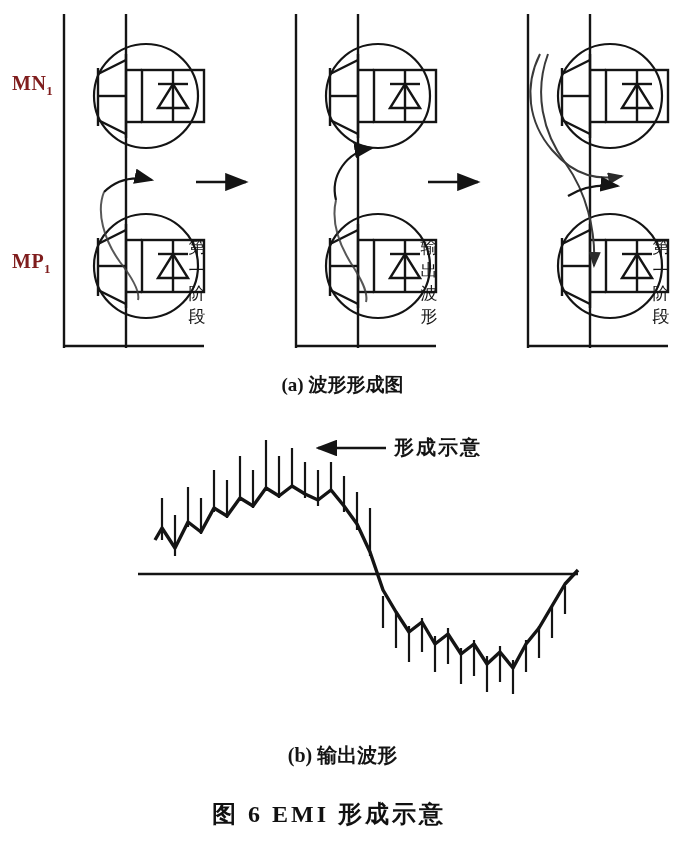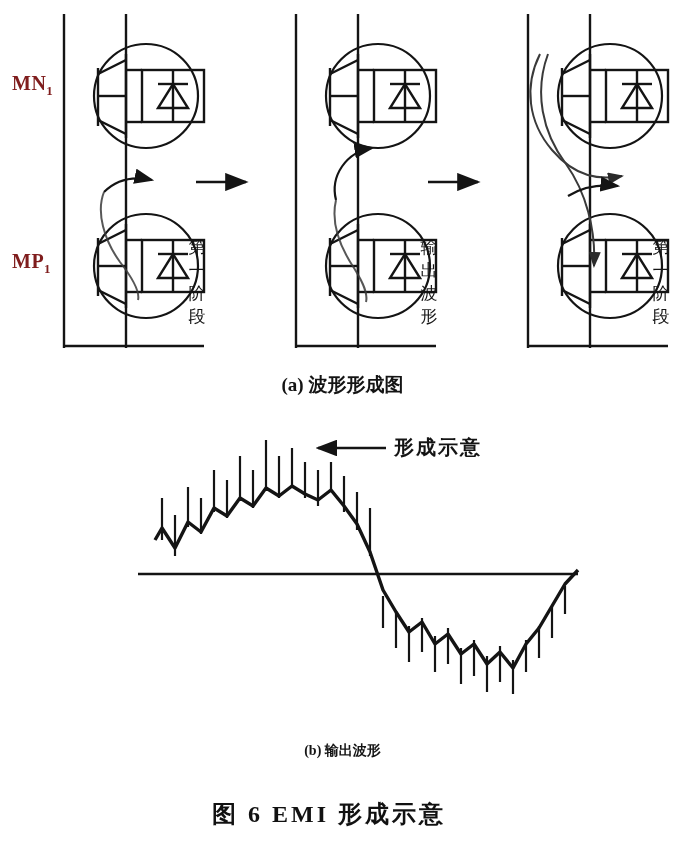--- a/index.html
+++ b/index.html
@@ -74,21 +74,21 @@
     font-size: 19px;
     font-weight: 700;
     color: #141414;
   }
   .caption-b {
     position: absolute;
     left: 0;
     top: 742px;
     width: 685px;
     text-align: center;
-    font-size: 14px;
+    font-size: 20px;
     font-weight: 700;
     color: #141414;
   }
   .fig-title {
     position: absolute;
     left: 0;
     top: 798px;
     width: 658px;
     text-align: center;
     font-size: 24px;

